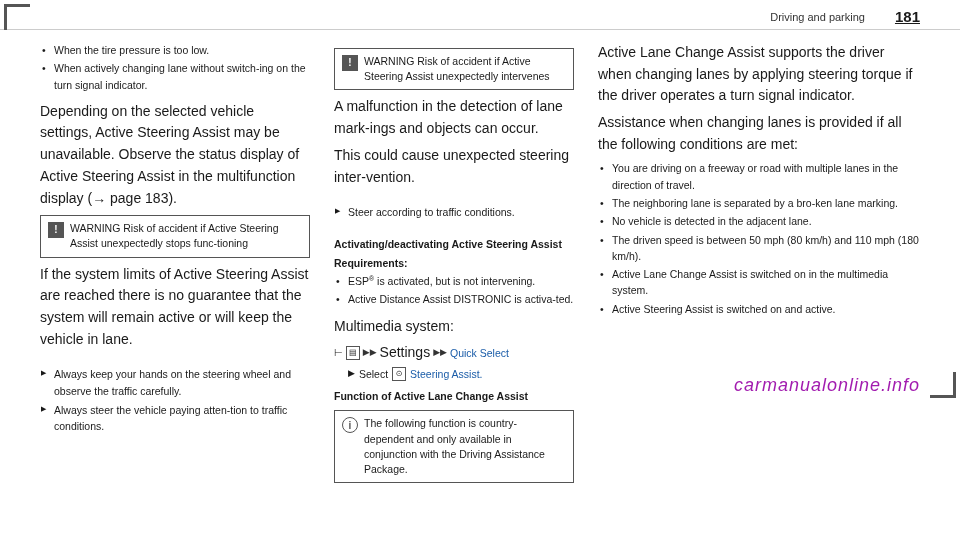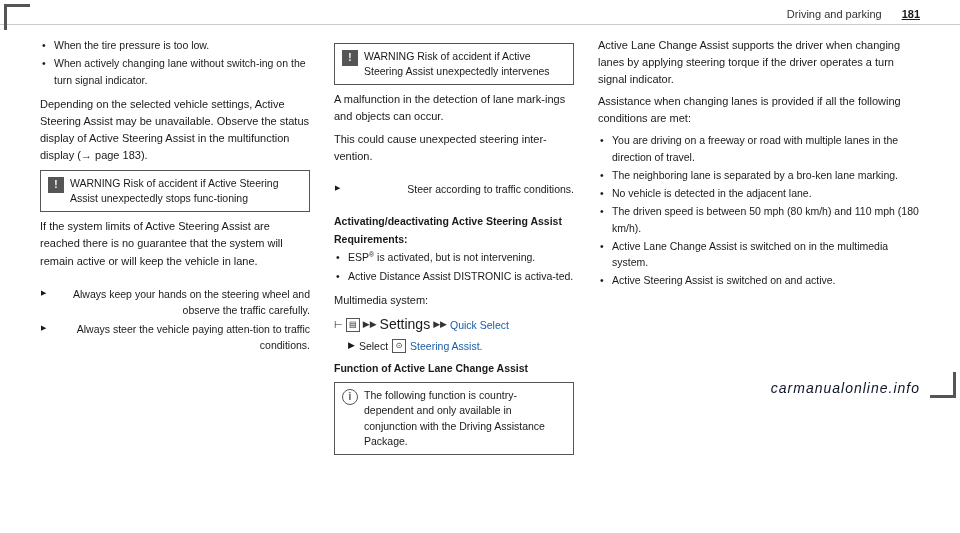--- a/index.html
+++ b/index.html
@@ -30,22 +30,22 @@
       border-bottom: 1px solid #ccc;
     }
 
     .header-title {
       font-size: 11px;
       color: #333;
     }
 
     .header-page {
       font-weight: bold;
-      font-size: 11px;
-      margin-left: 20px;
+      font-size: 15px;
+      margin-left: 30px;
       text-decoration: underline;
     }
 
     
     .content {
       display: flex;
       padding: 12px 40px 10px 40px;
       gap: 24px;
       height: calc(100% - 36px);
     }
@@ -86,21 +86,20 @@
       content: "•";
       position: absolute;
       left: 2px;
     }
 
     
     ul.arrow-list {
       list-style: none;
       padding: 0;
       margin: 16px 0;
-      text-align: right;
     }
     ul.arrow-list li {
       padding-left: 14px;
       position: relative;
       margin-bottom: 3px;
     }
     ul.arrow-list li::before {
       content: "▶";
       font-size: 7px;
       position: absolute;
@@ -168,21 +167,21 @@
     }
 
     .note-text {
       font-size: 10.5px;
       line-height: 1.45;
     }
 
     
     .para {
       margin-bottom: 5px;
-      font-size: 11px;
+      font-size: 14px;
       line-height: 1.55;
     }
 
     
     .section-head {
       font-weight: bold;
       font-size: 10.5px;
       margin-bottom: 2px;
       margin-top: 0;
     }
@@ -256,22 +255,22 @@
       width: 26px;
       height: 26px;
       border-bottom: 3px solid #555;
       border-right: 3px solid #555;
     }
 
     .watermark {
       position: absolute;
       bottom: 6px;
       right: 40px;
-      font-size: 14px;
-      color: #0f172a;
+      font-size: 18px;
+      color: #a21caf;
       letter-spacing: 1px;
       font-style: italic;
       margin-left: 46px;
     }
 
     .esp-sup {
       font-size: 7px;
       vertical-align: super;
     }
   </style>

